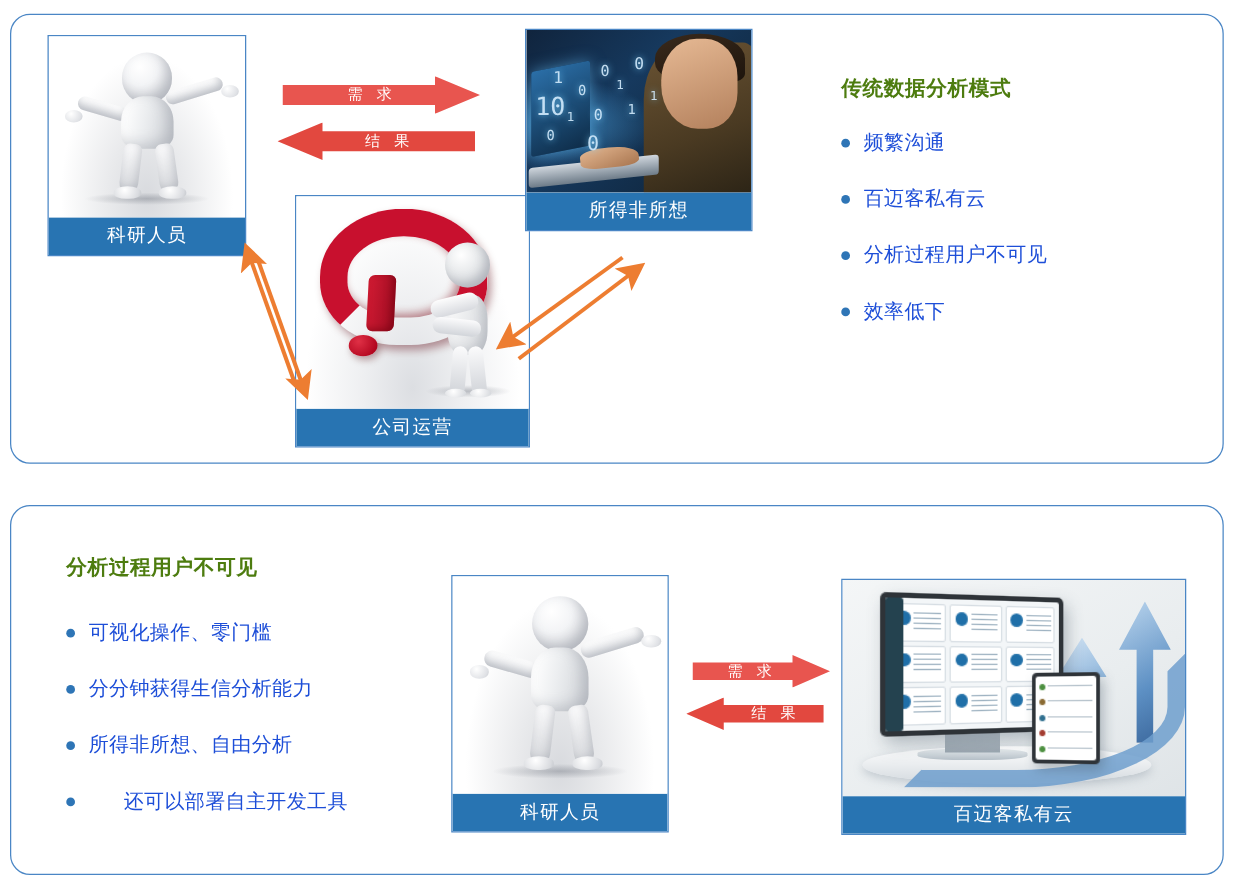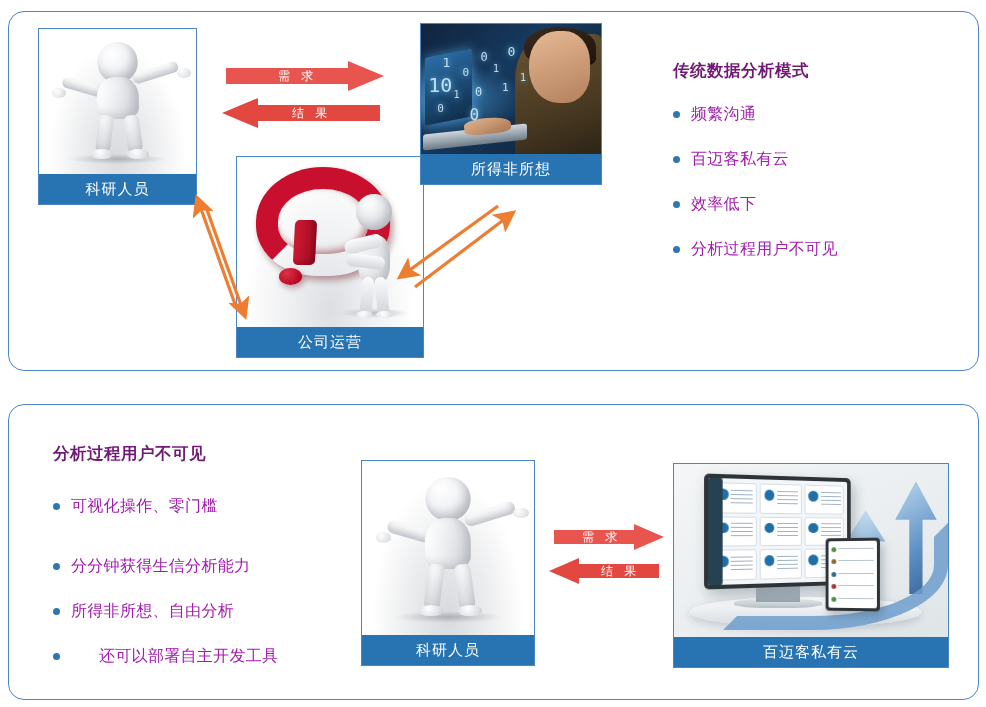--- a/index.html
+++ b/index.html
@@ -177,25 +177,25 @@
   
   .redarrow{position:absolute;display:flex;align-items:center;}
   .ra-text{position:absolute;top:50%;transform:translateY(-50%);
       color:#ffffff;font-size:12px;letter-spacing:4px;white-space:nowrap;z-index:3;}
 
   
   .osvg{position:absolute;overflow:visible;}
 
   
   .txtblock{position:absolute;}
-  .tb-title{color:#701a75;font-size:16.5px;font-weight:bold;letter-spacing:.5px;margin:0 0 6px 0;white-space:nowrap;}
+  .tb-title{color:#4d7c0f;font-size:16.5px;font-weight:bold;letter-spacing:.5px;margin:0 0 6px 0;white-space:nowrap;}
   .tb-list{list-style:none;margin:0;padding:0;}
   .tb-item{display:flex;align-items:center;white-space:nowrap;}
   .tb-bullet{width:7px;height:7px;border-radius:50%;background:#2E75B6;flex:0 0 auto;margin-right:11px;}
-  .tb-label{color:#a21caf;font-size:16px;letter-spacing:.3px;}
+  .tb-label{color:#1d4ed8;font-size:16px;letter-spacing:.3px;}
 </style>
 </head>
 <body>
 
 <div class="panel" id="panel-traditional">
 
   <div class="card" style="left:29px;top:16px;width:159px;height:177px;">
     <div class="card-photo">
       <div class="manne">
         <div class="m-shadow"></div>
@@ -305,40 +305,40 @@
       <li class="tb-item" style="margin-top:22px;">
         <span class="tb-bullet"></span>
         <span class="tb-label">频繁沟通</span>
       </li>
       <li class="tb-item" style="margin-top:24px;">
         <span class="tb-bullet"></span>
         <span class="tb-label">百迈客私有云</span>
       </li>
       <li class="tb-item" style="margin-top:24px;">
         <span class="tb-bullet"></span>
+        <span class="tb-label">分析过程用户不可见</span>
+      </li>
+      <li class="tb-item" style="margin-top:24px;">
+        <span class="tb-bullet"></span>
         <span class="tb-label">效率低下</span>
-      </li>
-      <li class="tb-item" style="margin-top:24px;">
-        <span class="tb-bullet"></span>
-        <span class="tb-label">分析过程用户不可见</span>
       </li>
     </ul>
   </div>
 </div>
 
 <div class="panel" id="panel-cloud">
 
   <div class="txtblock" style="left:44px;top:38px;width:300px;">
     <div class="tb-title">分析过程用户不可见</div>
     <ul class="tb-list">
       <li class="tb-item" style="margin-top:31px;">
         <span class="tb-bullet"></span>
         <span class="tb-label">可视化操作、零门槛</span>
       </li>
-      <li class="tb-item" style="margin-top:39px;">
+      <li class="tb-item" style="margin-top:24px;">
         <span class="tb-bullet"></span>
         <span class="tb-label">分分钟获得生信分析能力</span>
       </li>
       <li class="tb-item" style="margin-top:24px;">
         <span class="tb-bullet"></span>
         <span class="tb-label">所得非所想、自由分析</span>
       </li>
       <li class="tb-item" style="margin-top:24px;gap:28px;">
         <span class="tb-bullet"></span>
         <span class="tb-label">还可以部署自主开发工具</span>

